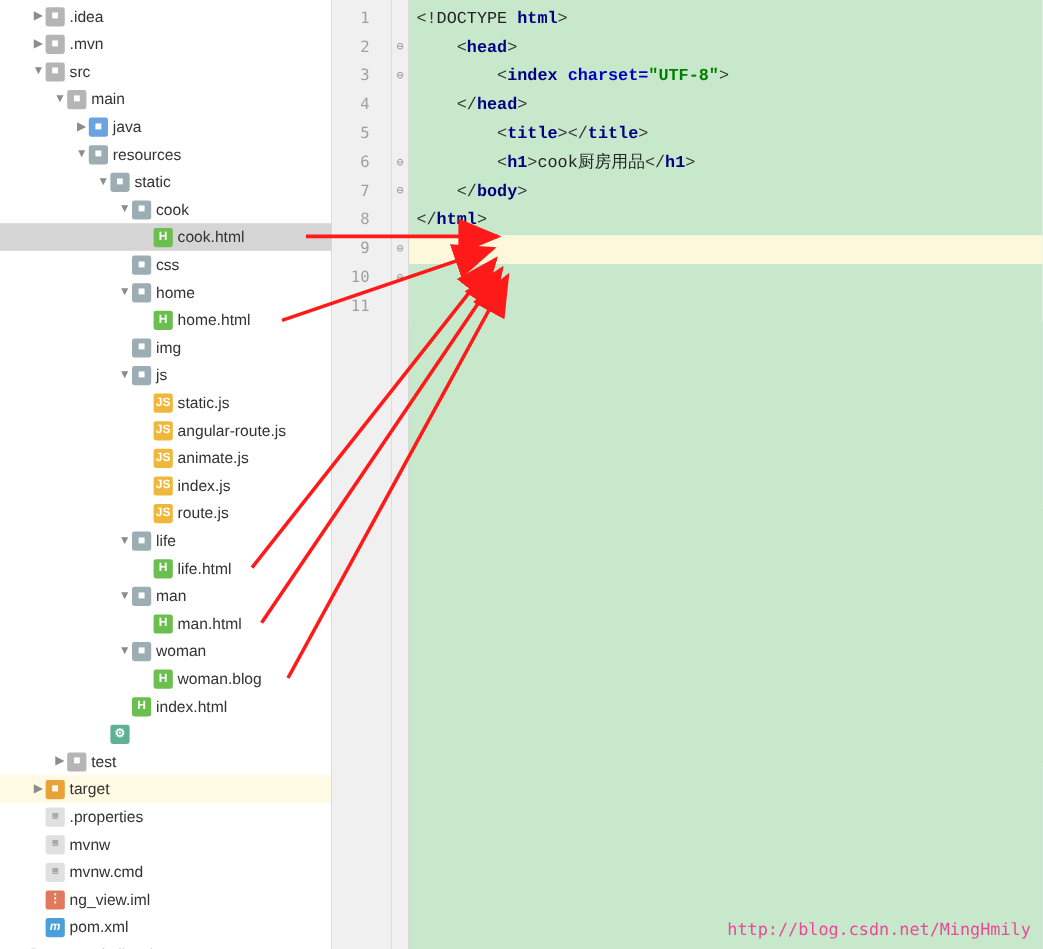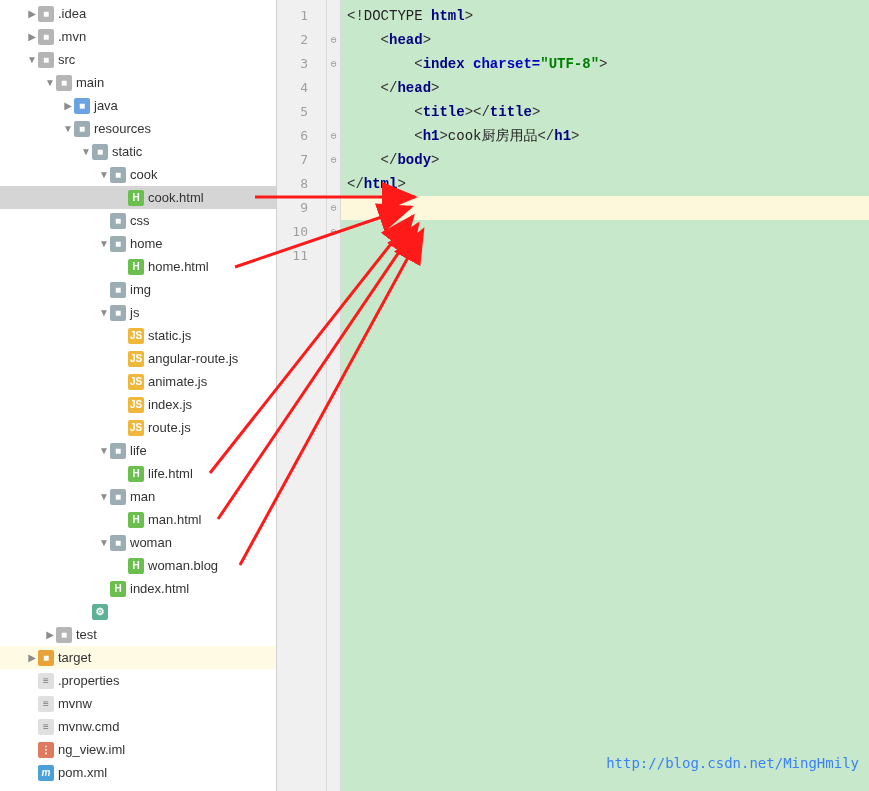--- a/index.html
+++ b/index.html
@@ -131,22 +131,22 @@
   
   svg.overlay {
     position: absolute;
     left: 0; top: 0;
     width: 869px;
     height: 791px;
     pointer-events: none;
   }
   .watermark{
     position:absolute;
-    right:10px; bottom:20px;
-    color:#3b82f6;
+    right:10px; bottom:8px;
+    color:#ec4899;
     font-family:monospace;
     font-size:14px;
   }
 </style>
 </head>
 <body>
 
 <div class="container">
   <div class="tree" id="tree">
       <div class="tree-row" style="padding-left: 26px;">

